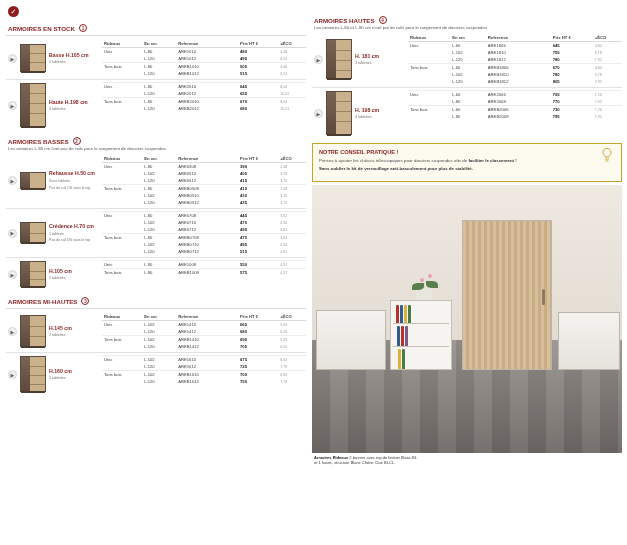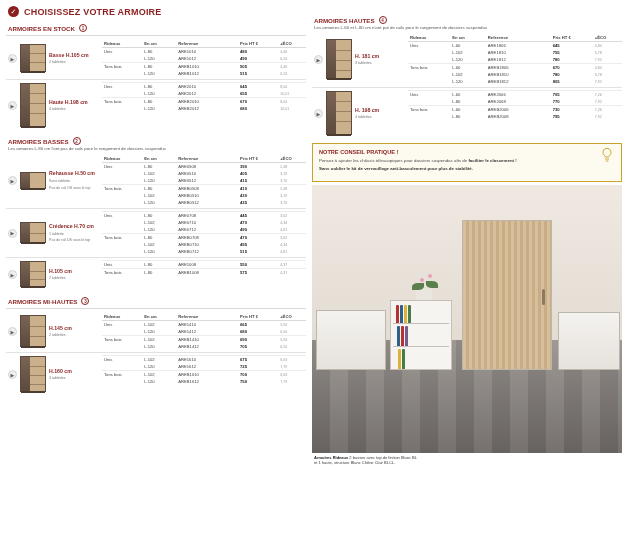--- a/index.html
+++ b/index.html
@@ -148,21 +148,20 @@
 
   .caption-block { padding:2px 2px 0 2px; font-size:4px; color:#3a3a3a; line-height:1.35; }
 </style>
 </head>
 <body>
 
 <div class="page">
 
   <div class="main-title">
     <span class="chk">✓</span>
-    <span class="txt">CHOISISSEZ VOTRE ARMOIRE</span>
   </div>
 
   <div class="col-left">
 
     <div>
       <div class="sec-head">
         <span>ARMOIRES EN STOCK</span>
         <span class="badge">1</span>
       </div>
       <div class="sep"></div>

